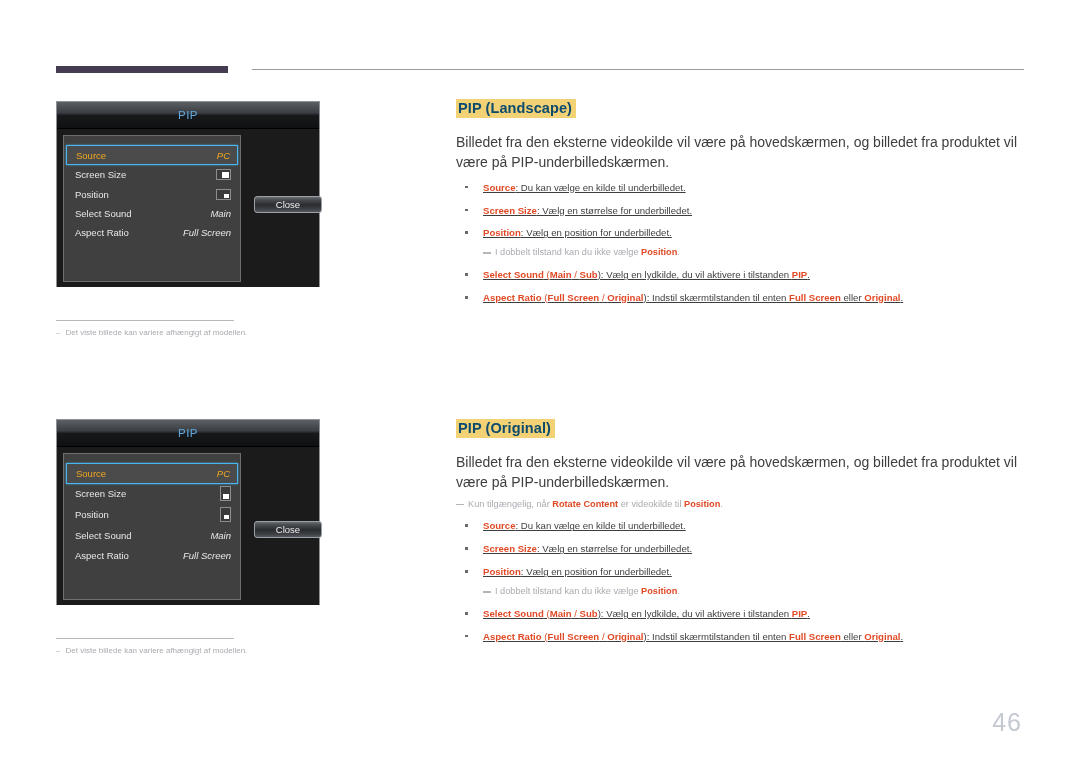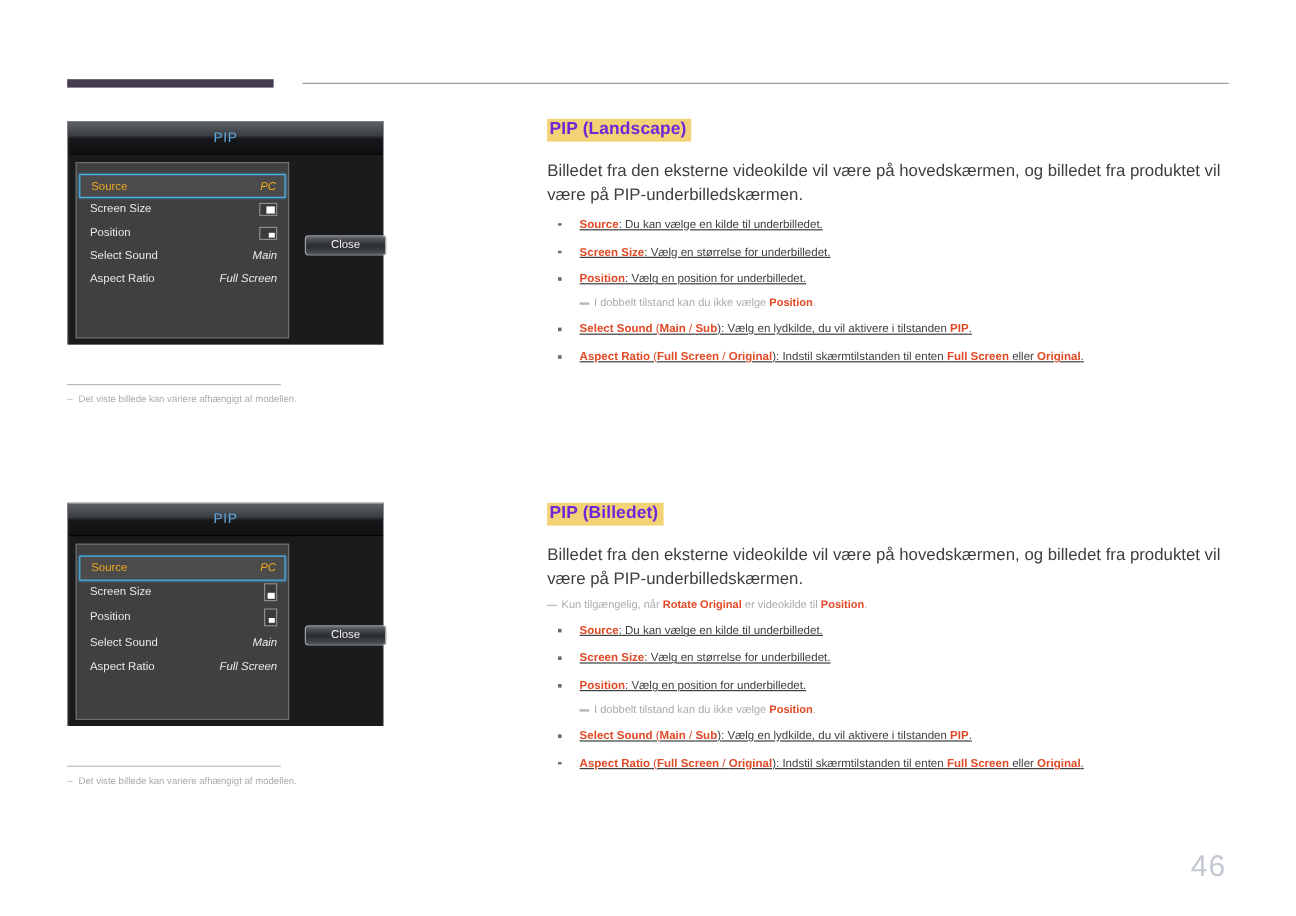--- a/index.html
+++ b/index.html
@@ -159,21 +159,21 @@
   .foot .fdash { color: #b0b2b6; }
 
   
   .article { position: absolute; left: 456px; width: 570px; }
 
   h2.sect {
     display: inline-block;
     margin: 0;
     font-size: 14.5px;
     font-weight: bold;
-    color: #6d28d9;
+    color: #0c4a6e;
     background: #f2d275;
     padding: 1px 4px 2px 2px;
     letter-spacing: 0.1px;
   }
 
   p.intro {
     margin: 14px 0 0 0;
     font-size: 14px;
     color: #3e3e3e;
     line-height: 1.45;
@@ -370,25 +370,25 @@
       <span class="kw">Select Sound</span><span class="kwn"> (</span><span class="kw">Main</span><span class="kwn"> / </span><span class="kw">Sub</span><span>): Vælg en lydkilde, du vil aktivere i tilstanden </span><span class="kw">PIP</span><span>.</span>
     </li>
     <li>
       <span class="dot"></span>
       <span class="kw">Aspect Ratio</span><span class="kwn"> (</span><span class="kw">Full Screen</span><span class="kwn"> / </span><span class="kw">Original</span><span>): Indstil skærmtilstanden til enten </span><span class="kw">Full Screen</span><span> eller </span><span class="kw">Original</span><span>.</span>
     </li>
   </ul>
 </div>
 
 <div class="article" style="top:419px;">
-  <h2 class="sect">PIP (Billedet)</h2>
+  <h2 class="sect">PIP (Original)</h2>
   <p class="intro">Billedet fra den eksterne videokilde vil være på hovedskærmen, og billedet fra produktet vil være på PIP-underbilledskærmen.</p>
 
   <p class="subnote flush">
-    <span class="ndash b"></span><span>Kun tilgængelig, når </span><span class="kw">Rotate Original</span><span> er videokilde til </span><span class="kw">Position</span><span>.</span>
+    <span class="ndash b"></span><span>Kun tilgængelig, når </span><span class="kw">Rotate Content</span><span> er videokilde til </span><span class="kw">Position</span><span>.</span>
   </p>
 
   <ul class="bul" style="margin-top:9px;">
     <li>
       <span class="dot"></span>
       <span class="kw">Source</span><span>: Du kan vælge en kilde til underbilledet.</span>
     </li>
     <li>
       <span class="dot"></span>
       <span class="kw">Screen Size</span><span>: Vælg en størrelse for underbilledet.</span>

